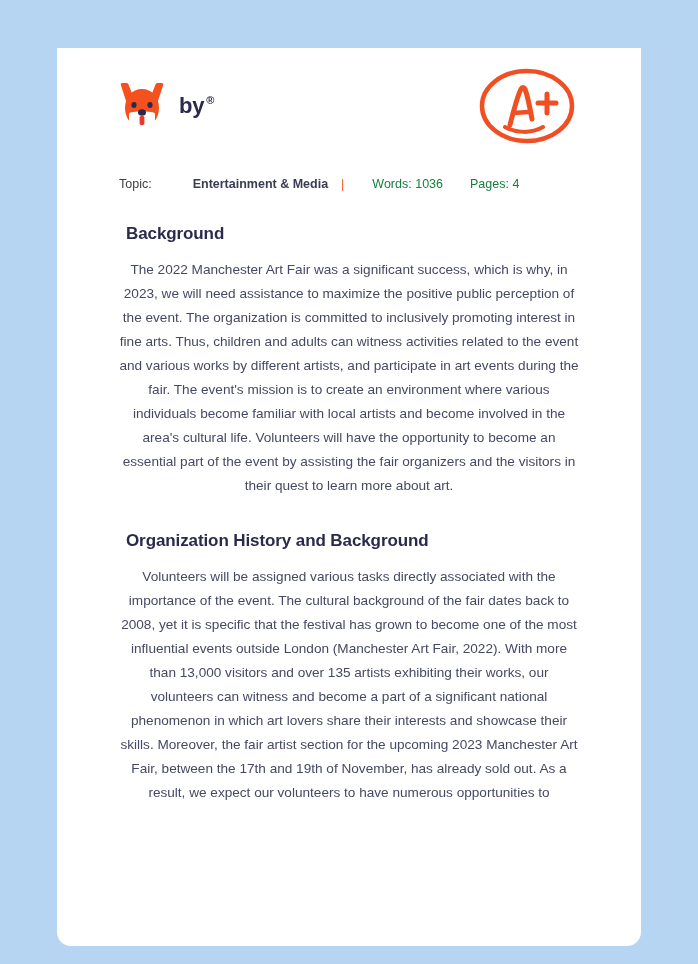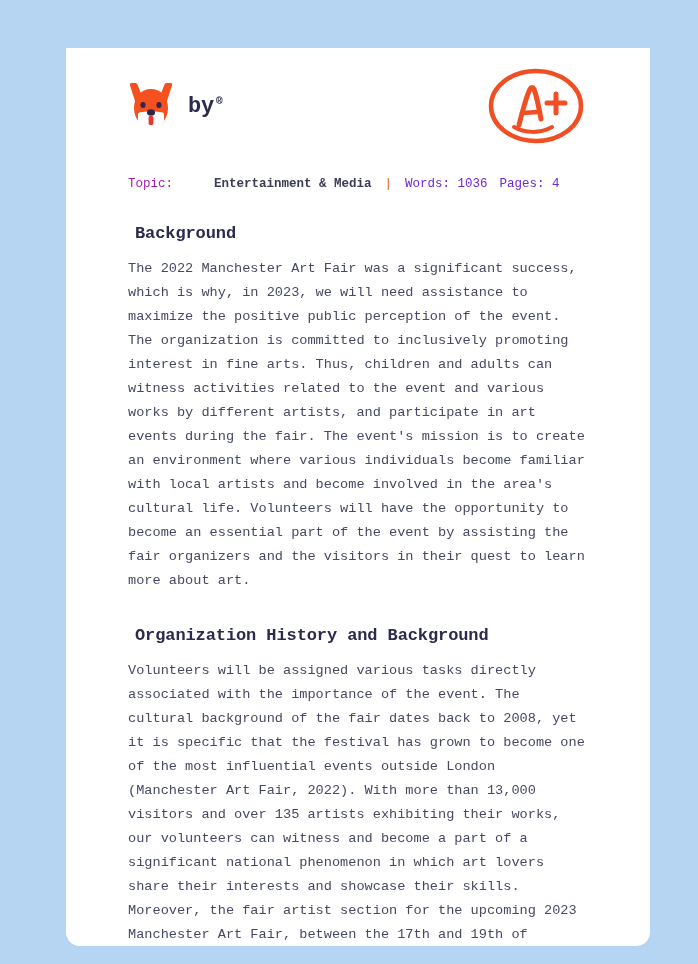--- a/index.html
+++ b/index.html
@@ -9,29 +9,28 @@
   body {
     width: 698px;
     height: 964px;
     background: #b6d5f2;
     font-family: "Liberation Sans", sans-serif;
     overflow: hidden;
   }
 
   .page-sheet {
     position: absolute;
-    left: 66px;
+    left: 57px;
     top: 48px;
     width: 584px;
     height: 898px;
     background: #ffffff;
     border-bottom-left-radius: 14px;
     border-bottom-right-radius: 14px;
     overflow: hidden;
-    font-family: Liberation Mono, monospace;
   }
 
   .sheet-inner {
     padding: 0 62px 0 62px;
   }
 
   
   .doc-header {
     display: flex;
     align-items: center;
@@ -86,51 +85,52 @@
 
   
   .doc-meta {
     display: flex;
     align-items: baseline;
     flex-wrap: wrap;
     margin-top: 19px;
     font-size: 12.5px;
     color: #7c7f92;
   }
-  .meta-label { color: #a21caf; }
+  .meta-label { color: #404040; }
   .meta-value {
     color: #3a3b55;
     font-weight: bold;
     margin-left: 4px;
     padding-left: 37px;
   }
   .meta-sep {
     color: #ef5b2b;
     margin: 0 13px;
   }
   .meta-plain {
-    color: #6d28d9;
+    color: #15803d;
     margin-right: 12px;
+    margin-left: 15px;
   }
   .meta-plain:last-child { margin-right: 0; }
 
   
   .section-heading {
     font-size: 17px;
     font-weight: bold;
     color: #2b2a4c;
     letter-spacing: -0.1px;
     margin: 33px 0 0 7px;
   }
   .body-paragraph {
     font-size: 13.6px;
     line-height: 24px;
     color: #454963;
     margin: 14px 0 0 0;
-    text-align: left;
+    text-align: center;
   }
 </style>
 </head>
 <body>
 
 <div class="page-sheet">
   <div class="sheet-inner">
 
     <div class="doc-header">
 

